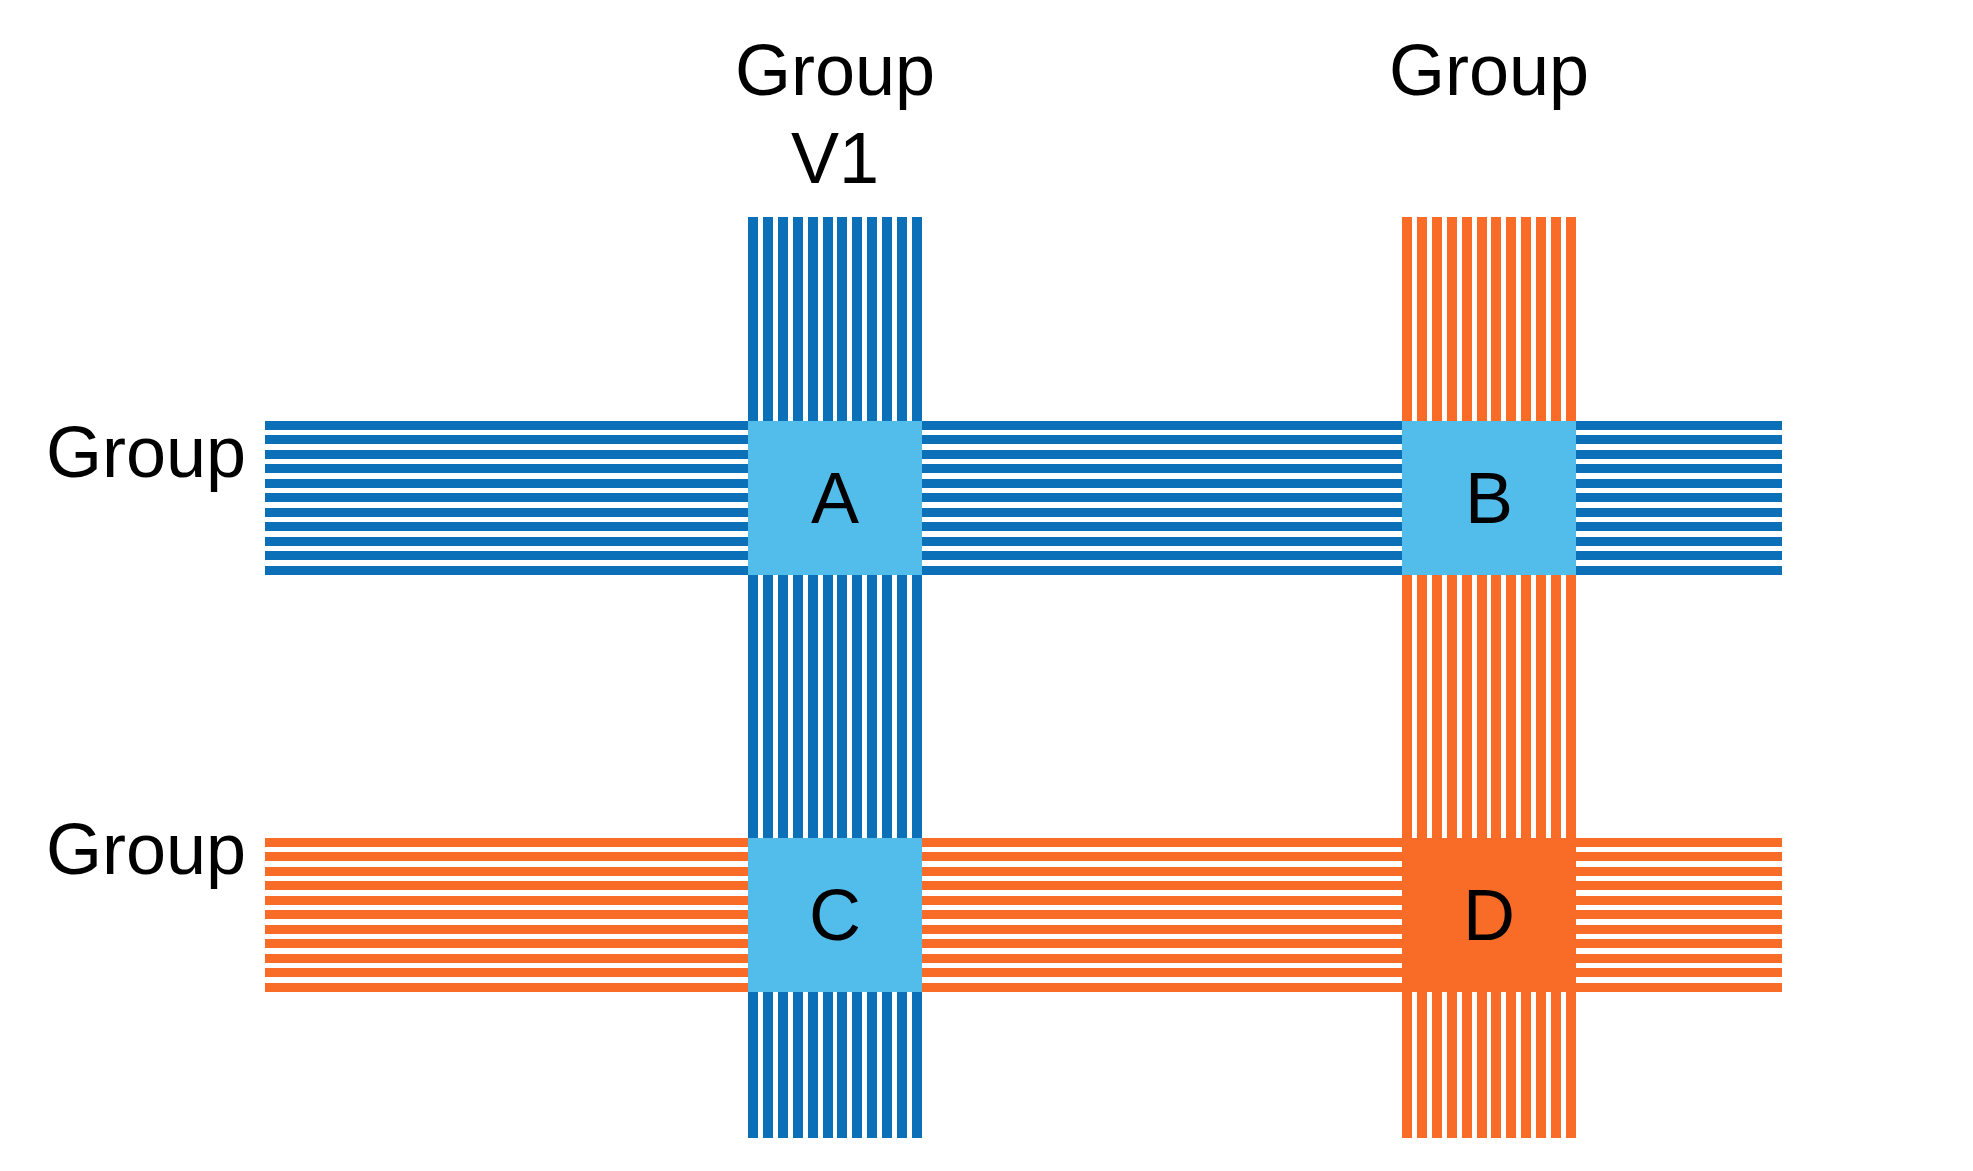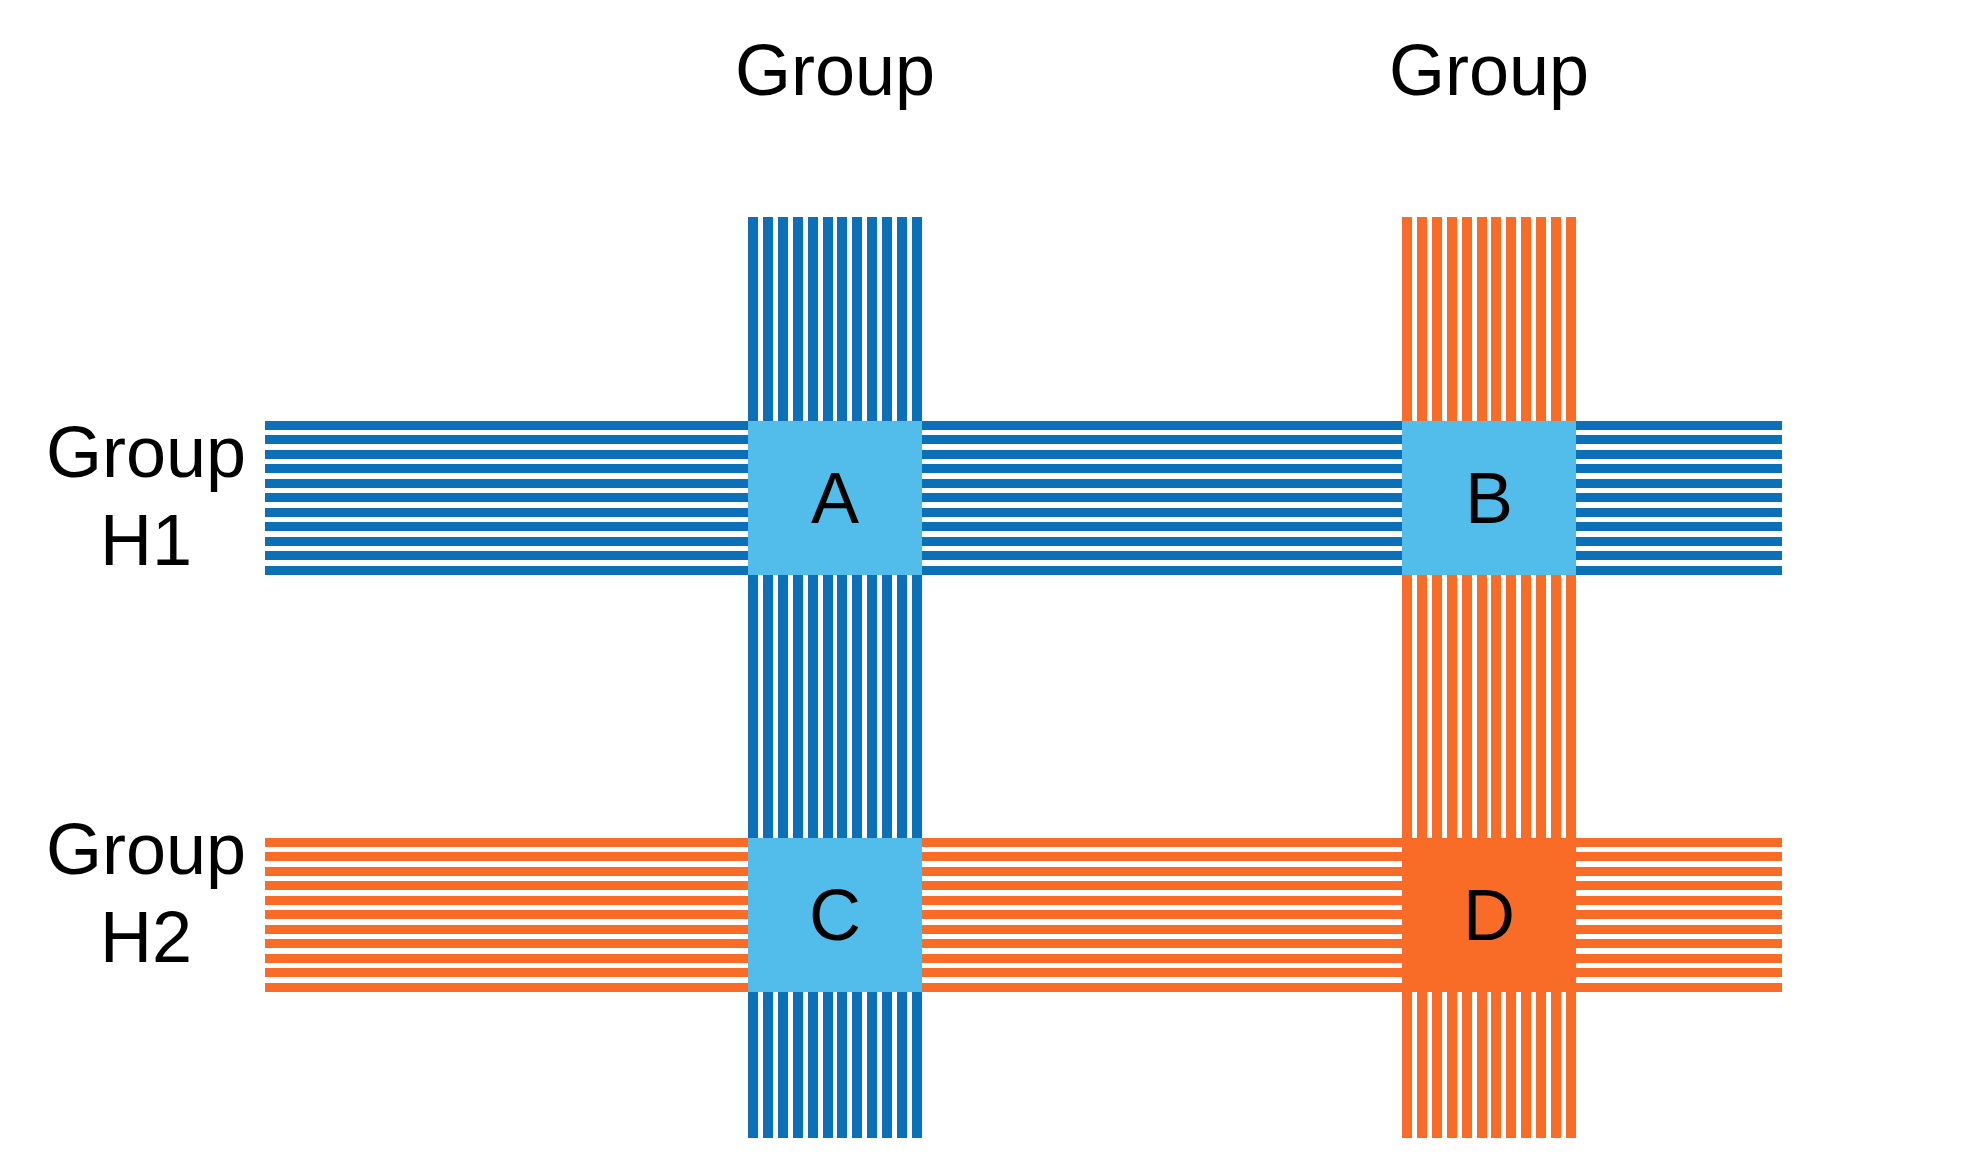--- a/index.html
+++ b/index.html
@@ -68,32 +68,31 @@
   #lbl-h1 { left: 21px;   top: 408px; width: 250px; }
   #lbl-h2 { left: 21px;   top: 805px; width: 250px; }
 </style>
 </head>
 <body>
 
 <div class="fig">
 
   <div class="glabel" id="lbl-v1">
     <div>Group</div>
+    <div>V1</div>
   </div>
   <div class="glabel" id="lbl-v2">
     <div>Group</div>
   </div>
 
   <div class="glabel" id="lbl-h1">
     <div>Group</div>
-    <div>H1</div>
   </div>
   <div class="glabel" id="lbl-h2">
     <div>Group</div>
-    <div>H2</div>
   </div>
 
   <div class="band band-v blue" id="band-v1"></div>
   <div class="band band-v orange" id="band-v2"></div>
 
   <div class="band band-h blue" id="band-h1"></div>
   <div class="band band-h orange" id="band-h2"></div>
 
   <div class="cell lightblue" id="cell-a">
     <span>A</span>

